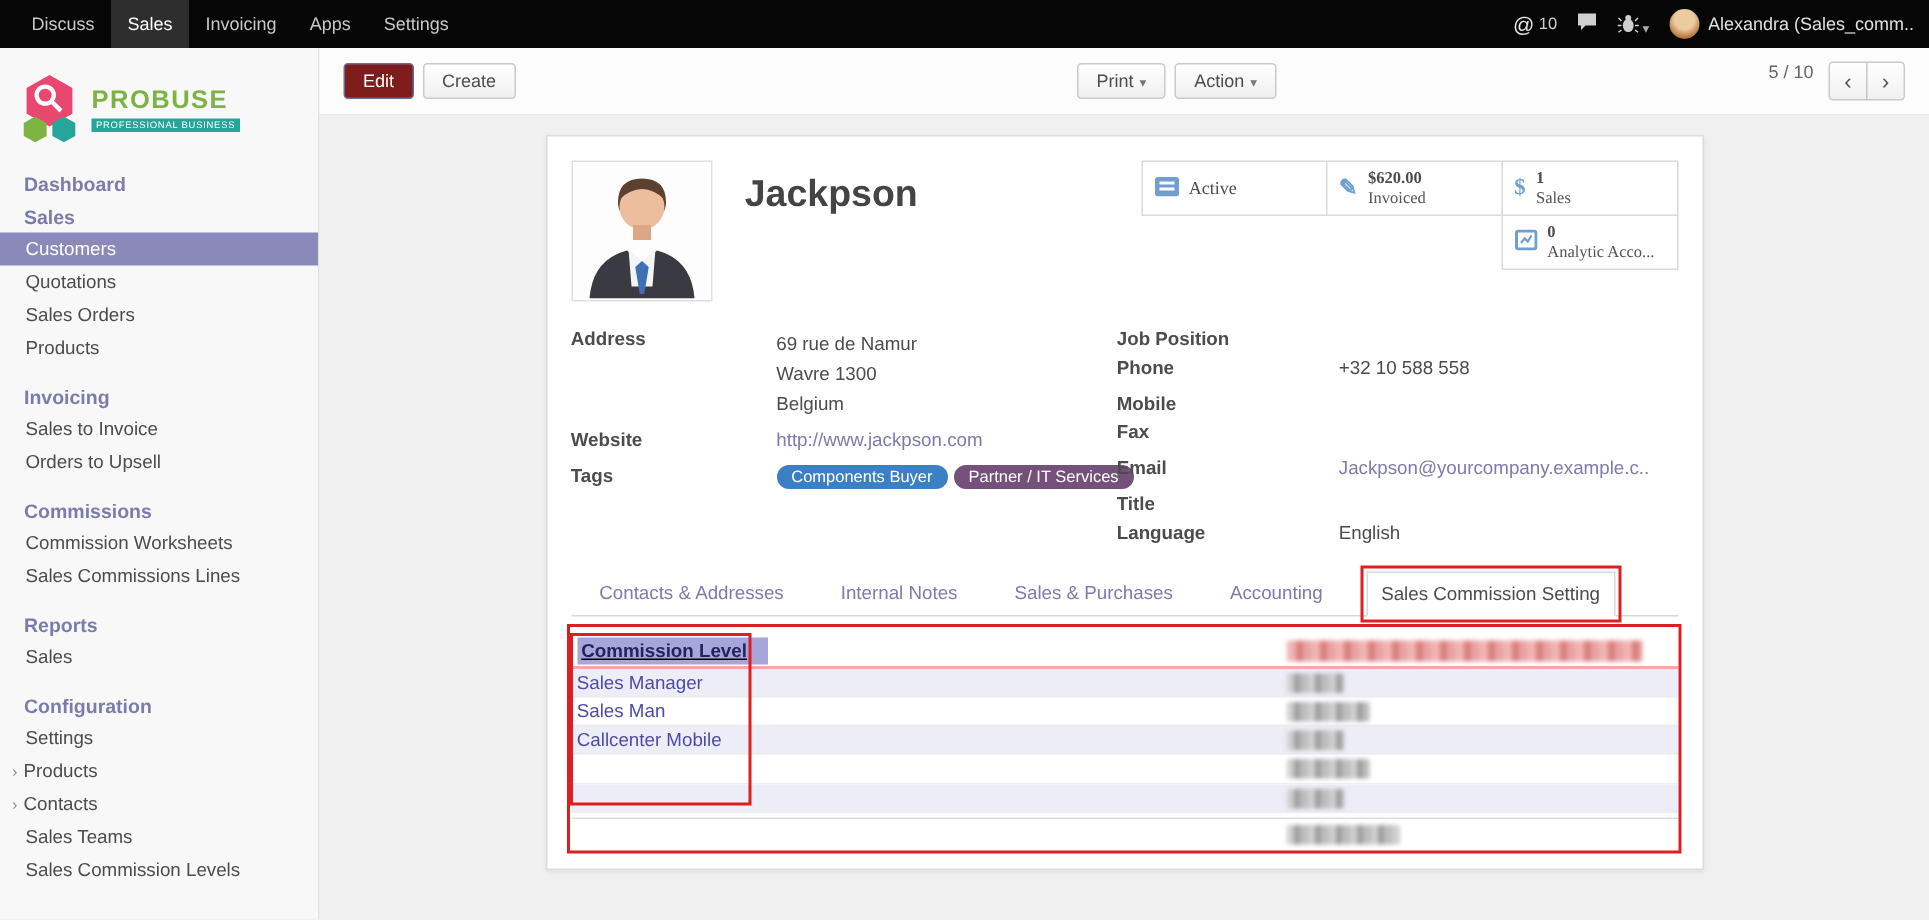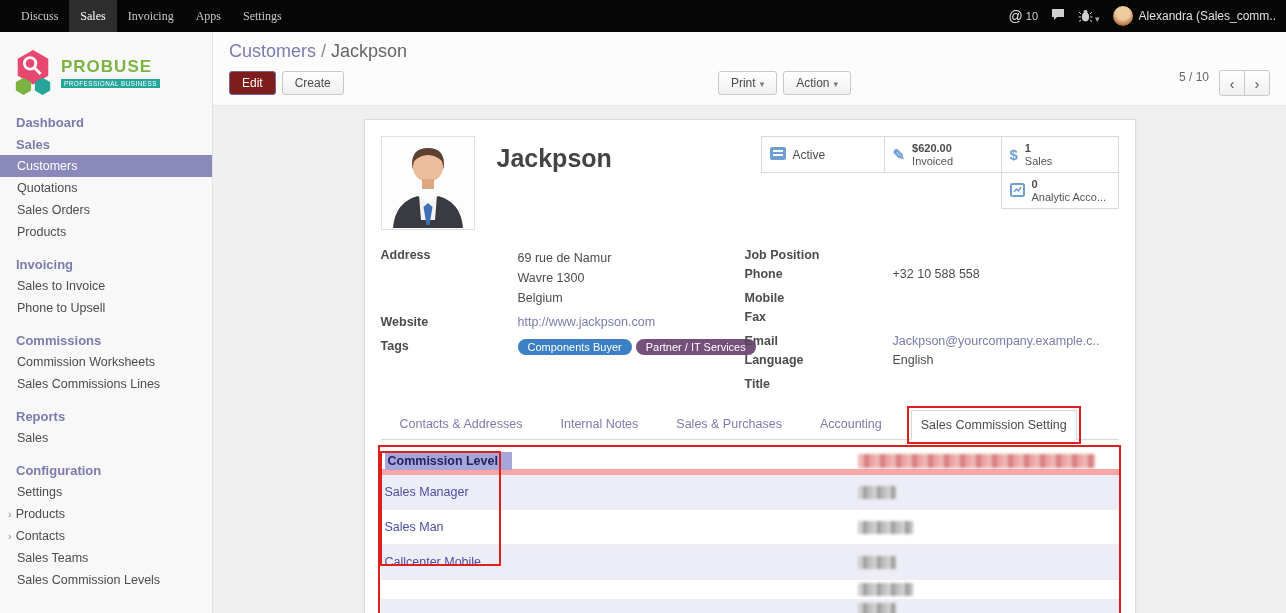--- a/index.html
+++ b/index.html
@@ -2,21 +2,21 @@
 <html><head>
 <meta charset="utf-8">
 <style>
   * { box-sizing: border-box; margin: 0; padding: 0; }
   html, body { width: 1286px; height: 613px; overflow: hidden;
     font-family: "Liberation Sans", sans-serif; background: #f0f0f0; }
 
   
   .topbar { height: 32px; background: #060606; display: flex; align-items: center;
     color: #c8c8c8; font-size: 12px; padding: 0 10px; }
-  .tb-menus { display: flex; height: 100%; font-family: Liberation Serif, serif; }
+  .tb-menus { display: flex; height: 100%; }
   .tb-item { display: flex; align-items: center; padding: 0 11px; cursor: pointer; }
   .tb-item.active { background: rgba(255,255,255,0.16); color: #fff; }
   .tb-right { margin-left: auto; display: flex; align-items: center; gap: 13px; color: #cfcfcf; }
   .tb-mention { display: flex; align-items: center; gap: 3px; }
   .tb-at { font-size: 14px; color: #e5e5e5; }
   .tb-count { font-size: 11px; }
   .tb-caret { font-size: 9px; color: #aaa; margin-left: 2px; }
   .tb-user { display: flex; align-items: center; gap: 6px; max-width: 170px; }
   .tb-avatar { width: 20px; height: 20px; border-radius: 50%;
     background: radial-gradient(circle at 50% 35%, #eccb9f 0 40%, #b5723d 75%, #7d4a22); flex-shrink: 0; }
@@ -69,21 +69,21 @@
     box-shadow: 0 1px 3px rgba(0,0,0,0.08); padding: 16px 16px 12px; position: relative; }
 
   .sheet-top { display: flex; align-items: flex-start; }
   .avatar-box { width: 94px; height: 94px; border: 1px solid #e0e0e0; background: #fff;
     padding: 1px; flex-shrink: 0; }
   .customer-name { font-size: 25px; font-weight: bold; color: #444; margin: 8px 0 0 22px; }
   .button-box { margin-left: auto; width: 359px; display: flex; flex-wrap: wrap;
     justify-content: flex-end; }
   .stat-btn { height: 37px; border: 1px solid #dadada; background: #fff; display: flex;
     align-items: center; gap: 7px; padding: 0 8px; font-size: 11px; color: #4c4c4c;
-    cursor: pointer; margin: 0 0 -1px -1px; font-family: Liberation Sans, sans-serif; text-align: left; }
+    cursor: pointer; margin: 0 0 -1px -1px; font-family: Liberation Serif, serif; text-align: left; }
   .stat-btn.w1 { width: 124px; } .stat-btn.w2 { width: 118px; } .stat-btn.w3 { width: 118px; }
   .stat-glyph { color: #6f9ed2; font-size: 15px; font-weight: bold; }
   .stat-val { display: block; font-weight: bold; font-size: 11px; line-height: 13px; }
   .stat-lbl { display: block; font-size: 11px; line-height: 13px; color: #555; }
   .stat-single { font-size: 12px; }
 
   
   .fields { display: flex; margin-top: 18px; font-size: 12.5px; color: #4c4c4c; }
   .fgroup-left { width: 364px; flex-shrink: 0; }
   .fgroup-right { flex: 1; }
@@ -102,23 +102,23 @@
   
   .notebook { margin-top: 14px; }
   .tabs { display: flex; border-bottom: 1px solid #d8d8d8; padding-left: 10px; }
   .tab { padding: 7px 9px; font-size: 12.5px; color: #7c7bad; cursor: pointer;
     margin-right: 20px; position: relative; }
   .tab.active { background: #fff; border: 1px solid #d8d8d8; border-bottom: 1px solid #fff;
     color: #4c4c4c; margin-bottom: -1px; outline: 2px solid #de1f1f; outline-offset: 2px; }
 
   
   .clist { position: relative; margin-top: 12px; font-size: 12.5px; }
-  .clist-row { display: flex; align-items: center; height: 35px; border-bottom: 1px solid #ededed; }
+  .clist-row { display: flex; align-items: center; height: 19px; border-bottom: 1px solid #ededed; }
   .clist-row.shade { background: #ededf7; }
-  .clist-header { height: 23px; border-bottom: 6px solid #fca5a5; }
+  .clist-header { height: 23px; border-bottom: 2px solid #fca5a5; text-decoration: underline; }
   .c1 { width: 477px; padding-left: 4px; color: #4c4ca6; flex-shrink: 0; }
   .hdr-sel { background: #a6a6da; color: #23235f; font-weight: bold; padding: 2px 14px 2px 3px; }
   .c2 { flex: 1; display: flex; align-items: center; }
   .blur { height: 13px; border-radius: 1px; filter: blur(1.5px);
     background: repeating-linear-gradient(90deg, #cfcfcf 0 5px, #9f9f9f 5px 9px, #bdbdbd 9px 14px); }
   .blur.pink { height: 14px;
     background: repeating-linear-gradient(90deg, #f0b4b4 0 6px, #d97f7f 6px 11px, #e8a3a3 11px 16px); }
   .w38 { width: 38px; } .w55 { width: 55px; } .w75 { width: 75px; } .w237 { width: 237px; }
   .row-short { height: 20px; } .row-shorter { height: 19px; }
   .clist-sep { height: 4px; border-bottom: 1px solid #dcdcdc; }
@@ -183,43 +183,40 @@
     <nav>
       <div class="nav-heading">Dashboard</div>
       <div class="nav-heading">Sales</div>
       <div class="nav-item active">Customers</div>
       <div class="nav-item">Quotations</div>
       <div class="nav-item">Sales Orders</div>
       <div class="nav-item">Products</div>
 
       <div class="nav-heading gap">Invoicing</div>
       <div class="nav-item">Sales to Invoice</div>
-      <div class="nav-item">Phone to Upsell</div>
+      <div class="nav-item">Orders to Upsell</div>
 
       <div class="nav-heading gap">Commissions</div>
       <div class="nav-item">Commission Worksheets</div>
       <div class="nav-item">Sales Commissions Lines</div>
 
       <div class="nav-heading gap">Reports</div>
       <div class="nav-item">Sales</div>
 
       <div class="nav-heading gap">Configuration</div>
       <div class="nav-item">Settings</div>
       <div class="nav-item"><span class="arrow">›</span><span>Products</span></div>
       <div class="nav-item"><span class="arrow">›</span><span>Contacts</span></div>
       <div class="nav-item">Sales Teams</div>
       <div class="nav-item">Sales Commission Levels</div>
     </nav>
   </aside>
 
   <div class="content">
     <div class="control-panel">
-      <div class="breadcrumb">
-        <span class="bc-link">Customers</span><span class="bc-sep">/</span><span class="bc-current">Jackpson</span>
-      </div>
       <div class="cp-row">
         <div class="cp-left">
           <button class="btn primary">Edit</button>
           <button class="btn">Create</button>
         </div>
         <div class="cp-center">
           <button class="btn"><span>Print</span><span class="caret">▾</span></button>
           <button class="btn"><span>Action</span><span class="caret">▾</span></button>
         </div>
         <div class="cp-right">
@@ -326,27 +323,27 @@
                 <span class="fvalue"></span>
               </div>
             <div class="frow">
                 <span class="flabel">Fax</span>
                 <span class="fvalue"></span>
               </div>
             <div class="frow gap">
                 <span class="flabel">Email</span>
                 <span class="fvalue link">Jackpson@yourcompany.example.c..</span>
               </div>
+            <div class="frow gap">
+                <span class="flabel">Title</span>
+                <span class="fvalue"></span>
+              </div>
             <div class="frow">
                 <span class="flabel">Language</span>
                 <span class="fvalue">English</span>
-              </div>
-            <div class="frow gap">
-                <span class="flabel">Title</span>
-                <span class="fvalue"></span>
               </div>
           </div>
         </div>
 
         <div class="notebook">
           <div class="tabs">
             <span class="tab">Contacts &amp; Addresses</span>
             <span class="tab">Internal Notes</span>
             <span class="tab">Sales &amp; Purchases</span>
             <span class="tab">Accounting</span>

